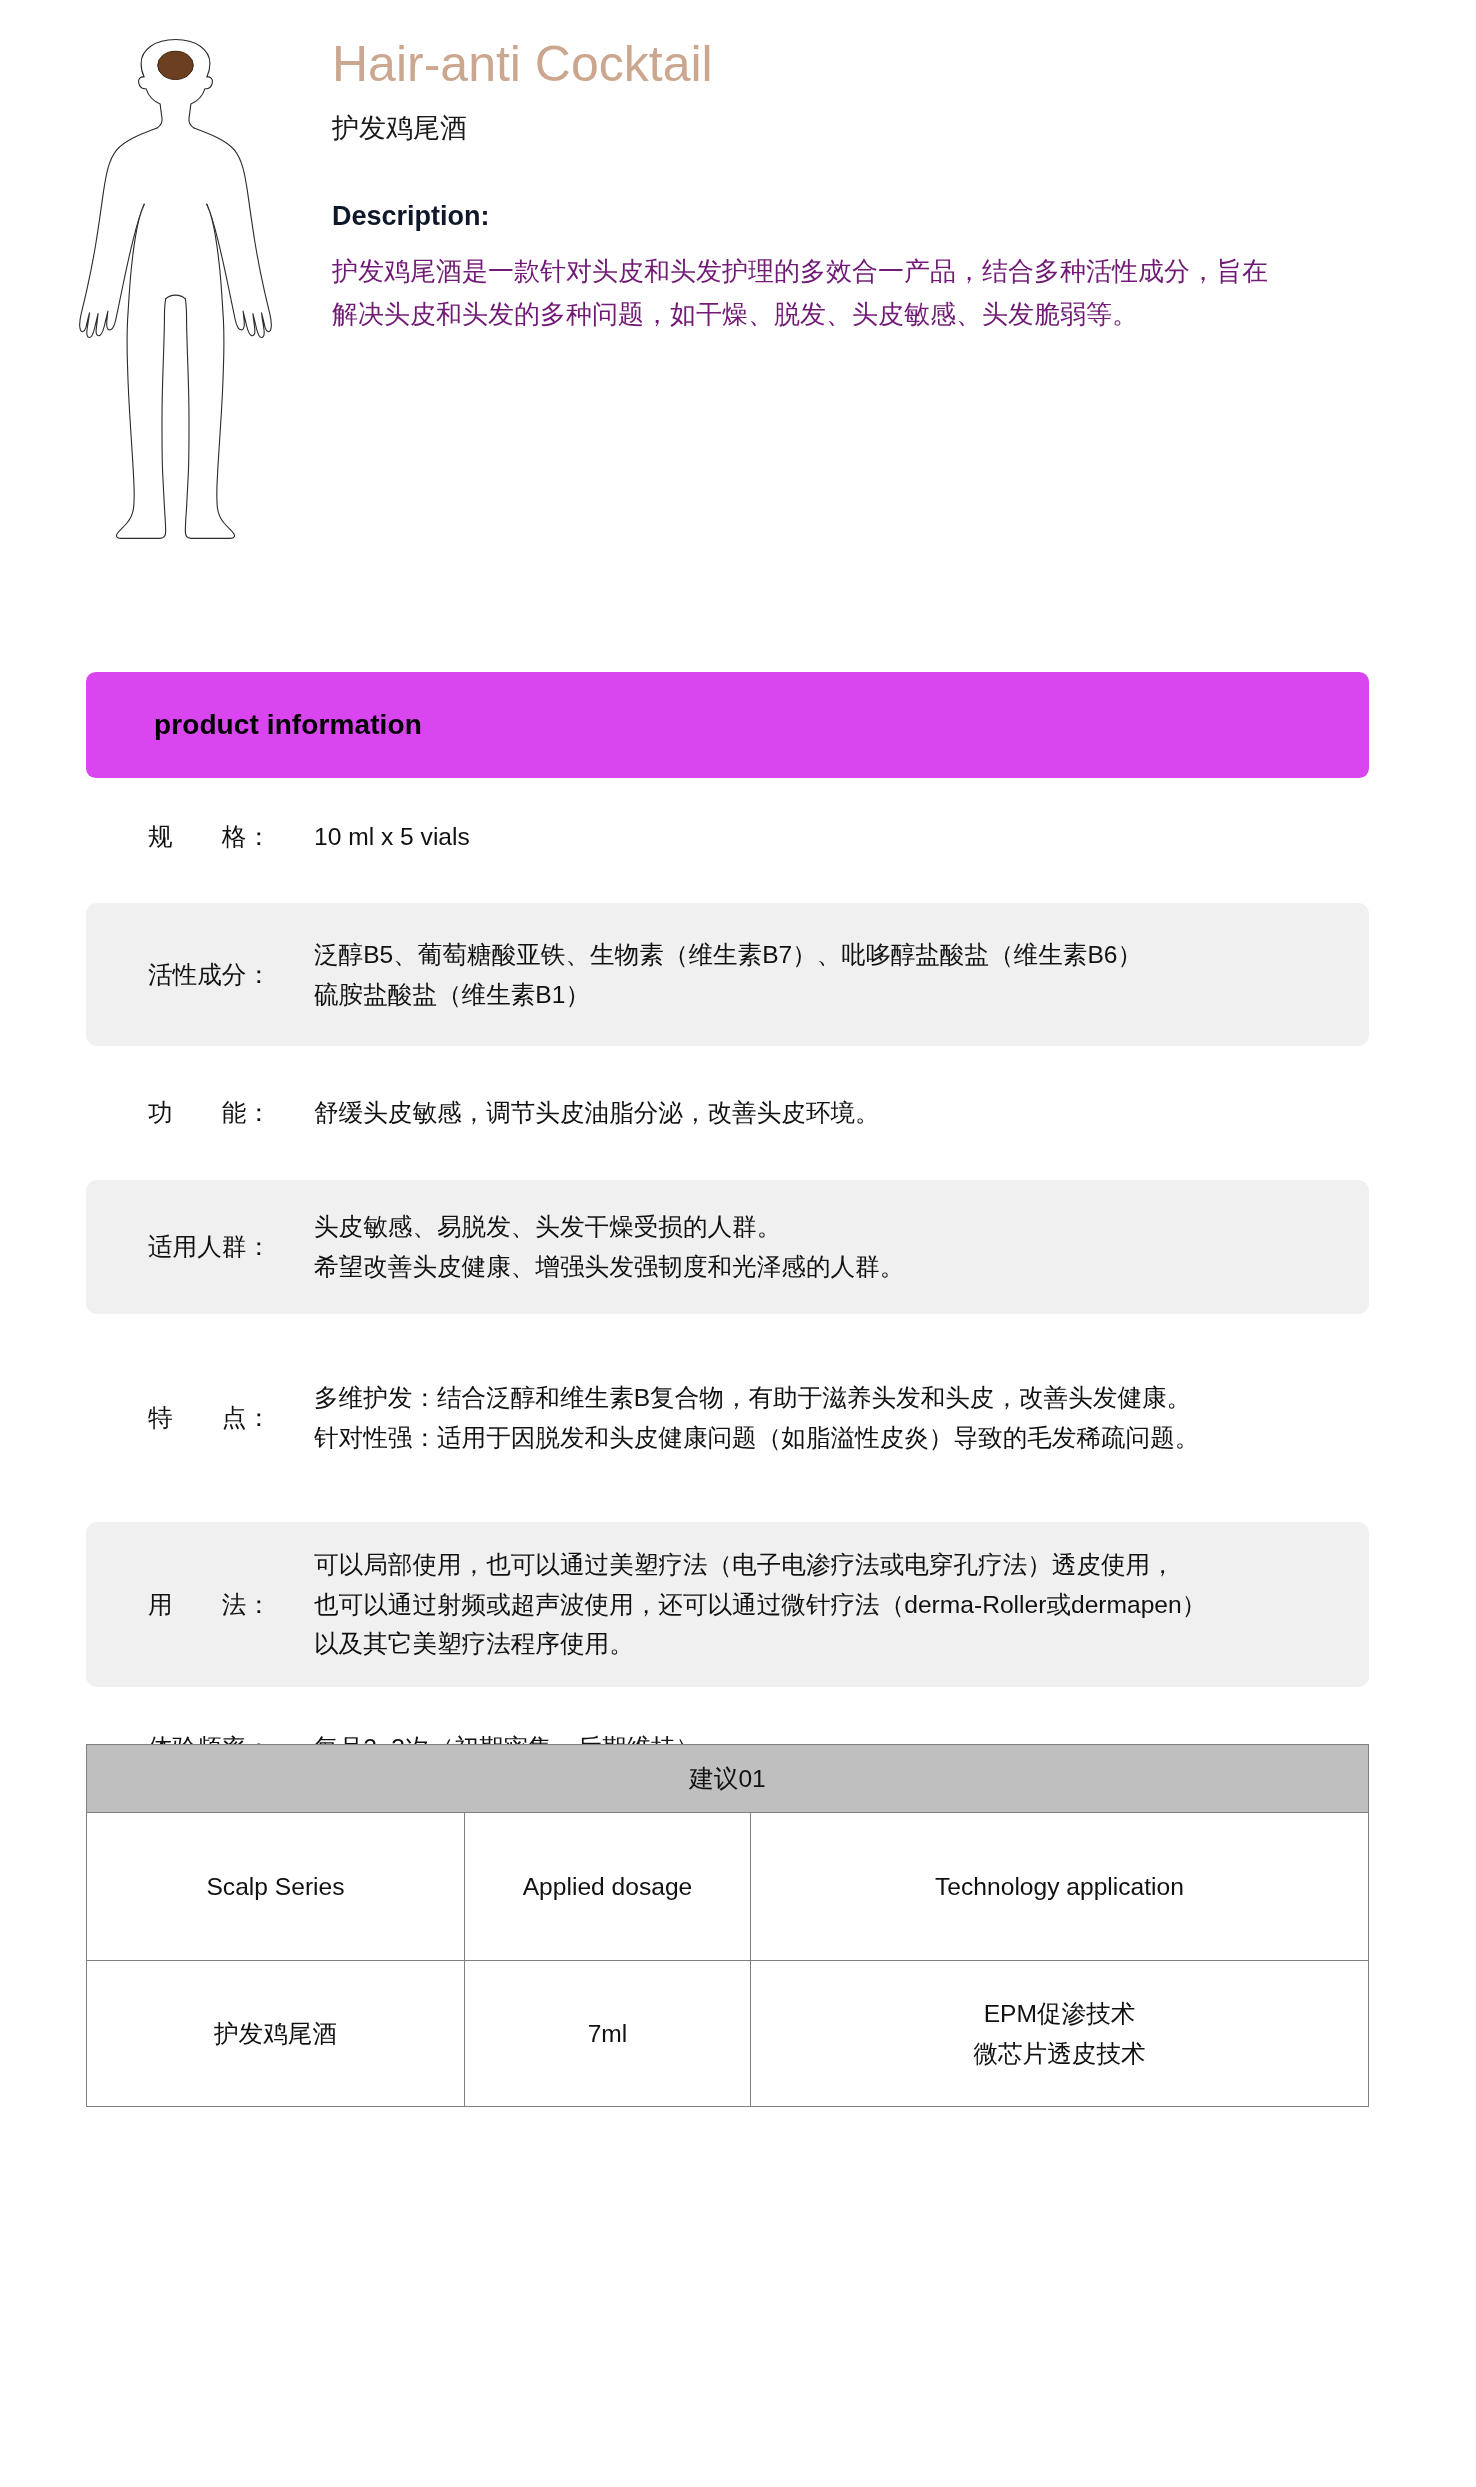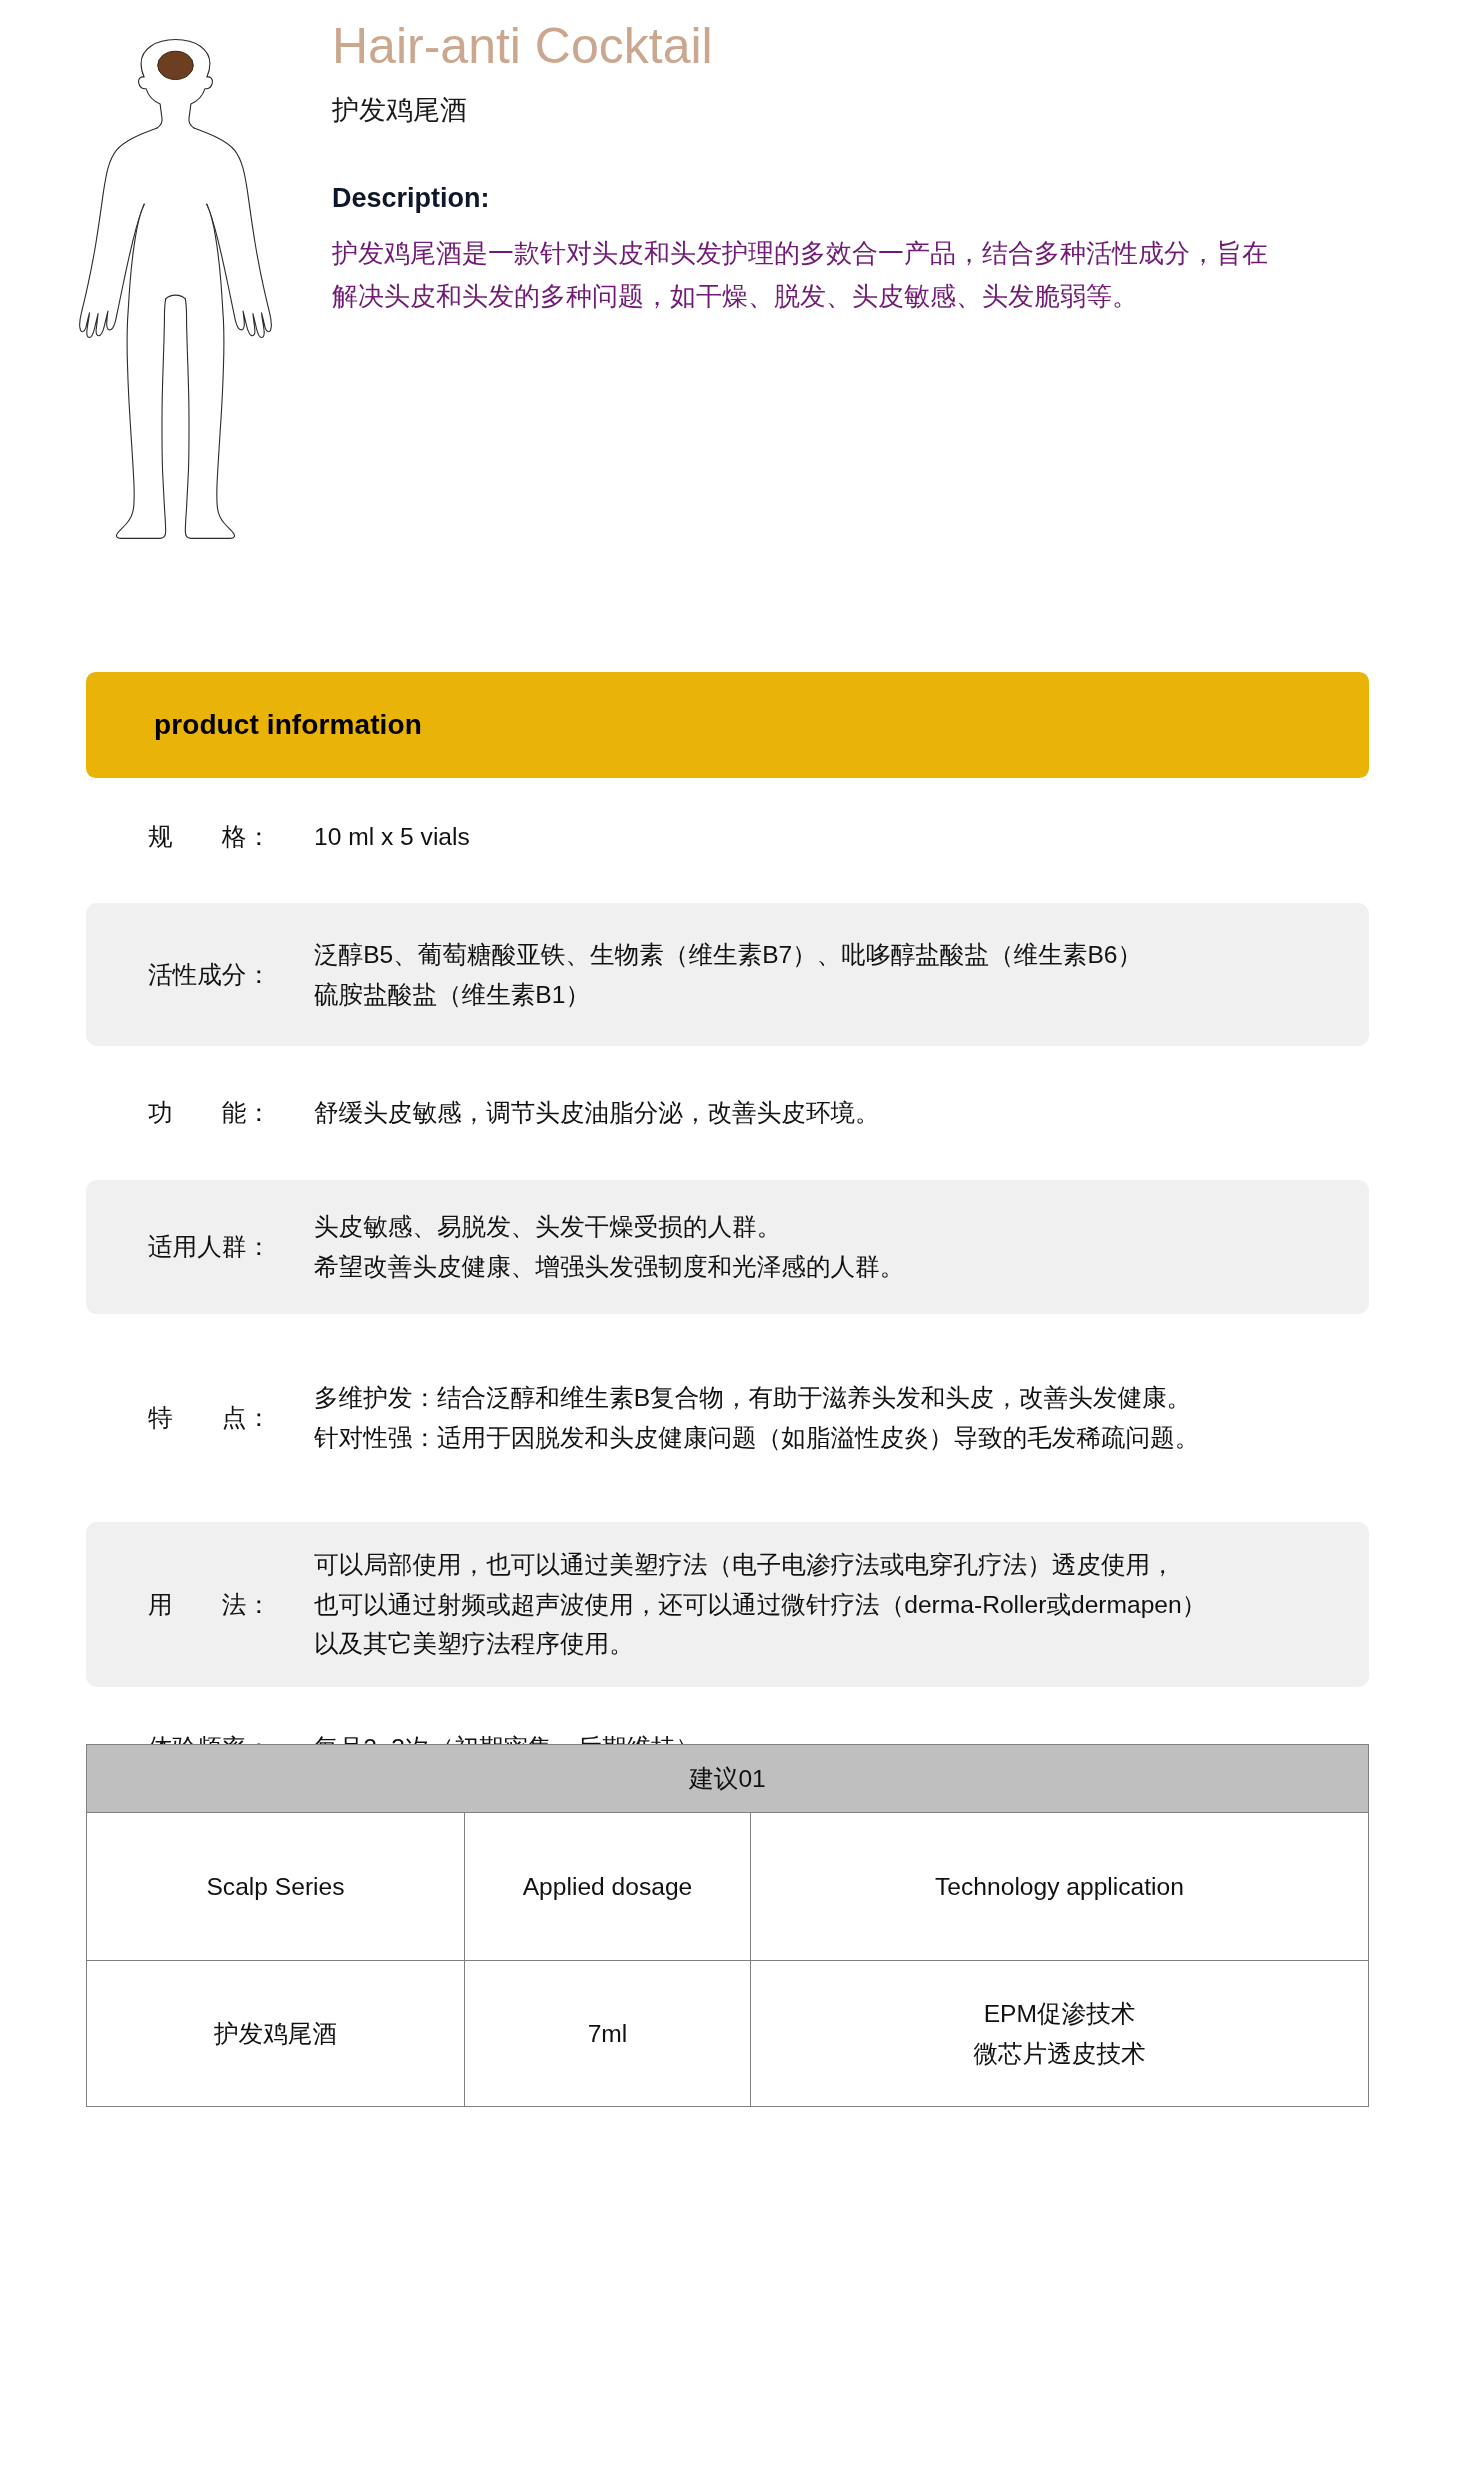--- a/index.html
+++ b/index.html
@@ -31,21 +31,21 @@
   }
   .figure-wrap svg {
     display: block;
     width: 215px;
     height: 517px;
   }
 
   .hero-text {
     position: absolute;
     left: 332px;
-    top: 20px;
+    top: 38px;
     width: 1046px;
   }
   .product-title {
     font-size: 50px;
     font-weight: 400;
     letter-spacing: 0px;
     line-height: 1.05;
     margin: 0 0 21px 0;
   }
   .product-subtitle {
@@ -284,21 +284,21 @@
   </div>
 
   <div class="hero-text">
     <h1 class="product-title" style="color:#cca78f">Hair-anti Cocktail</h1>
     <div class="product-subtitle">护发鸡尾酒</div>
     <div class="desc-heading">Description:</div>
     <p class="desc-body">护发鸡尾酒是一款针对头皮和头发护理的多效合一产品，结合多种活性成分，旨在解决头皮和头发的多种问题，如干燥、脱发、头皮敏感、头发脆弱等。</p>
   </div>
 </div>
 
-<div class="section-banner" style="background:#eab308">
+<div class="section-banner" style="background:#d946ef">
   <span class="section-banner-label">product information</span>
 </div>
 
 <div class="spec-list" id="spec-list">
     <div class="spec-row row-h-spec">
       <div class="spec-label">规　　格：</div>
       <div class="spec-value">
         <span class="vline">10 ml x 5 vials</span>
       </div>
     </div>

